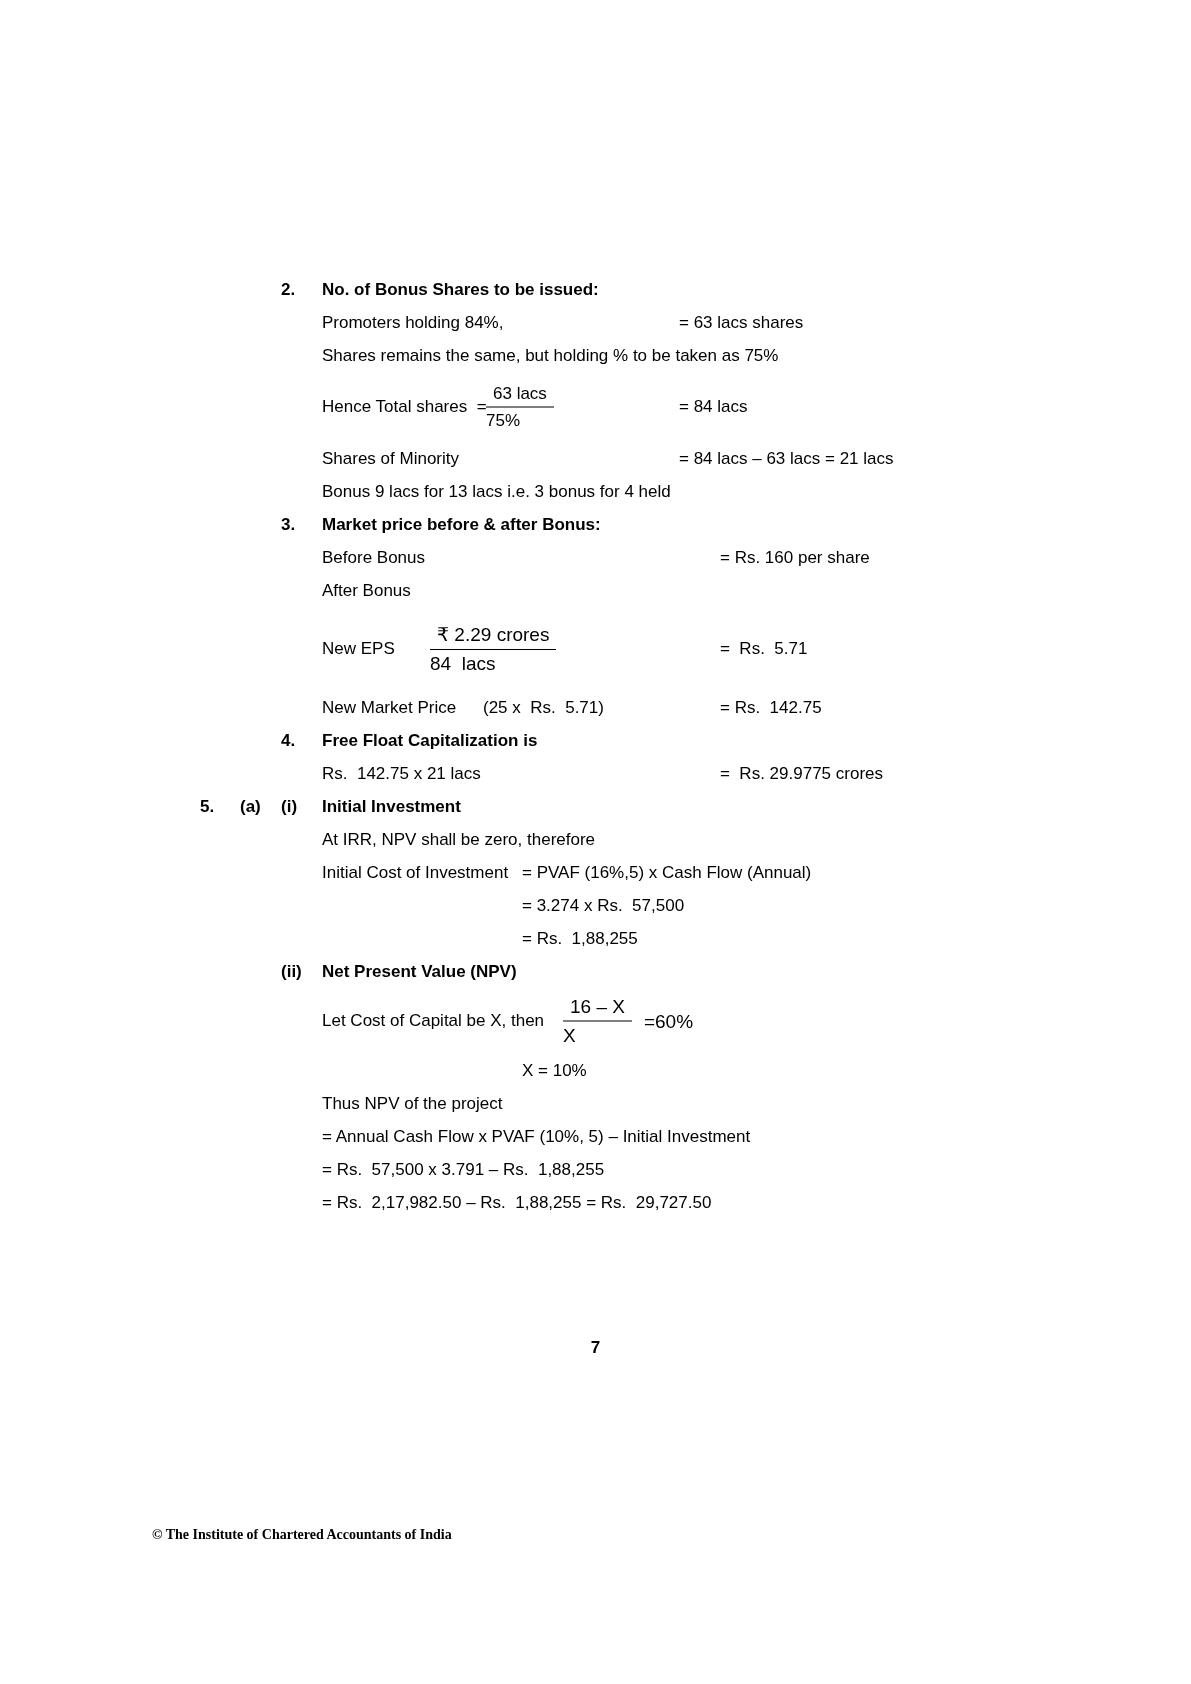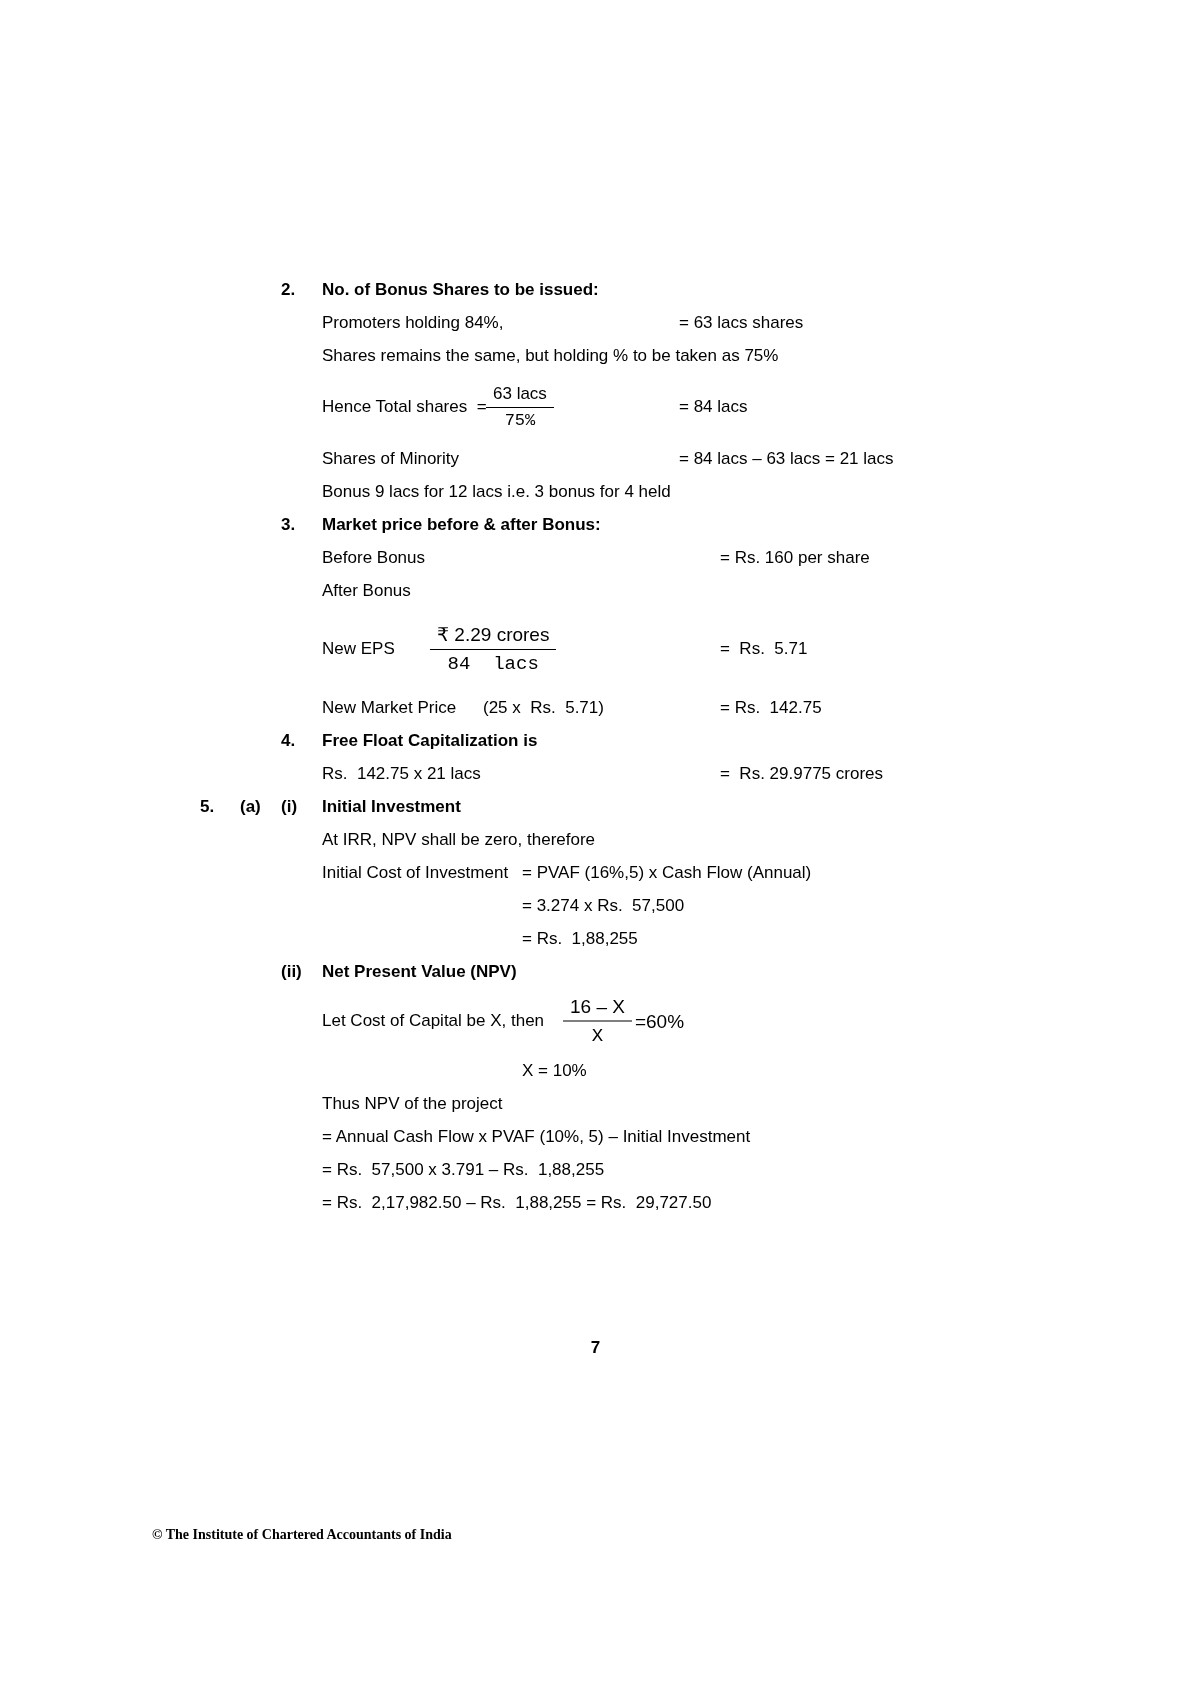--- a/index.html
+++ b/index.html
@@ -42,35 +42,34 @@
   .x430 { left: 430px; }
   .x483 { left: 483px; }
   .x486 { left: 486px; }
   .x522 { left: 522px; }
   .x563 { left: 563px; }
   .x683 { left: 679px; }
   .x720 { left: 720px; }
   .frac {
     display: inline-flex;
     flex-direction: column;
-    text-align: center;
+    text-align: left;
     vertical-align: middle;
   }
   .fn {
     padding: 0 7px 3px 7px;
     border-bottom: 1.6px solid #000;
     white-space: pre;
   }
   .fd {
     padding-top: 3px;
     white-space: pre;
-    font-family: Liberation Mono, monospace;
   }
   .frac-big { font-size: 19px; }
-  .after-frac { margin-left: 3px; }
+  .after-frac { margin-left: 12px; }
   .page-number {
     position: absolute;
     top: 1338px;
     left: 0;
     width: 1191px;
     text-align: center;
     font-weight: bold;
   }
   .footer {
     position: absolute;
@@ -111,21 +110,21 @@
     </span>
     <span class="c x683">= 84 lacs</span>
   </div>
 
   <div class="row">
     <span class="c x322">Shares of Minority</span>
     <span class="c x683">= 84 lacs – 63 lacs = 21 lacs</span>
   </div>
 
   <div class="row">
-    <span class="c x322">Bonus 9 lacs for 12 lacs i.e. 3 bonus for 4 held</span>
+    <span class="c x322">Bonus 9 lacs for 13 lacs i.e. 3 bonus for 4 held</span>
   </div>
 
   <div class="row">
     <span class="c x281 b">3.</span>
     <span class="c x322 b">Market price before &amp; after Bonus:</span>
   </div>
 
   <div class="row">
     <span class="c x322">Before Bonus</span>
     <span class="c x720">= Rs. 160 per share</span>

